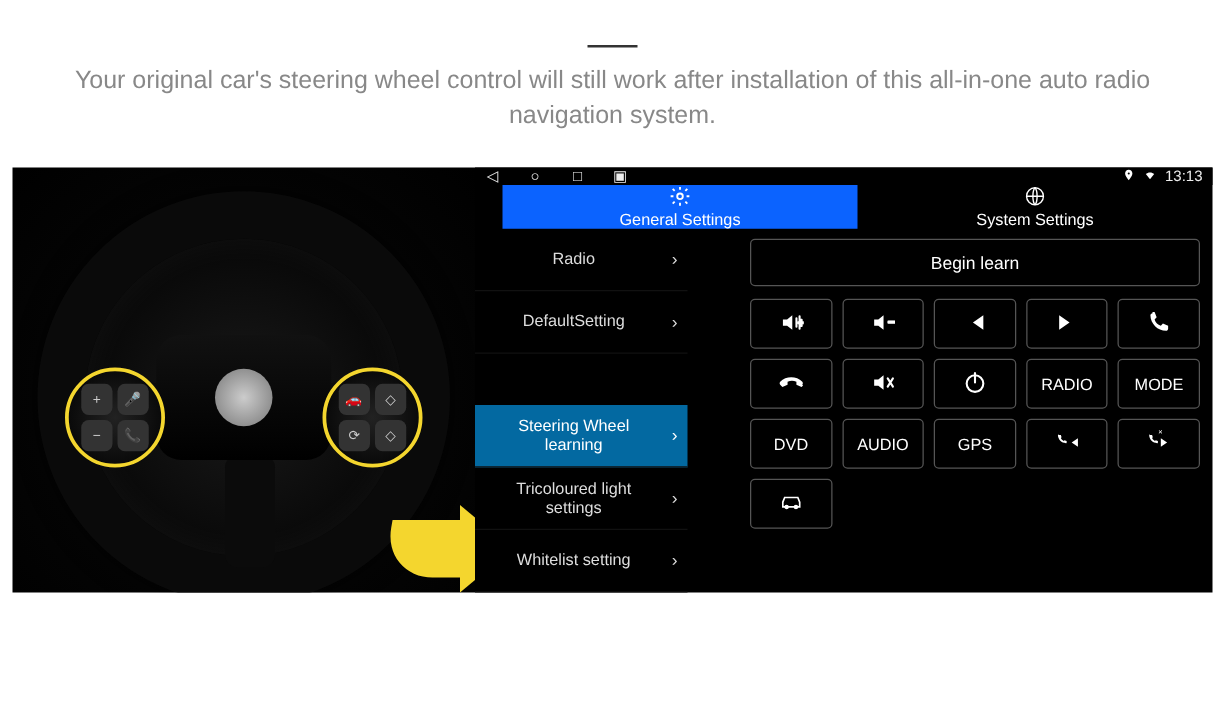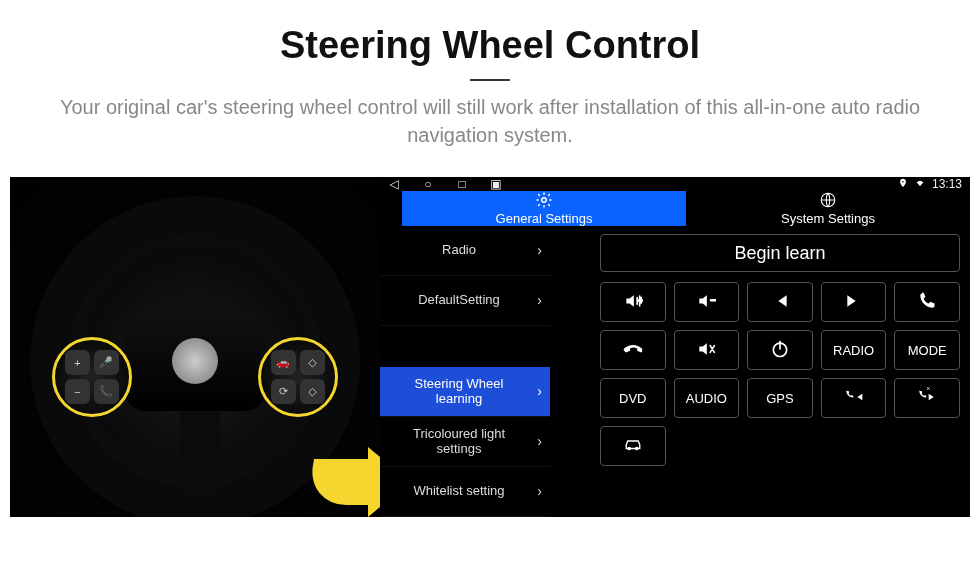--- a/index.html
+++ b/index.html
@@ -93,46 +93,45 @@
   }
   .tab.active { background:#0b63ff; }
   .tab .tab-icon { width:18px; height:18px; display:flex; align-items:center; justify-content:center; }
   .body { flex:1; display:flex;gap:40px; }
   .sidebar { width:170px; display:flex; flex-direction:column; }
   .menu-item {
     height:50px; display:flex; align-items:center; justify-content:center;
     position:relative; color:#ddd; font-size:13px; cursor:pointer;
     border-bottom:1px solid #111; text-align:center; padding: 0 22px 0 10px; line-height:1.15;
   }
-  .menu-item.active { background:#1d4ed8; color:#fff;margin-top:41px; }
+  .menu-item.active { background:#0369a1; color:#fff;margin-top:41px; }
   .menu-item .chev { position:absolute; right:8px; font-size:14px; color:inherit; }
   .main { flex:1; padding:8px 10px; }
   .begin-row { display:flex; justify-content:flex-end; margin-bottom:10px; }
   .begin-btn {
     width: 360px; height:38px; border:1px solid #555; border-radius:4px;
-    display:flex; align-items:center; justify-content:center; font-size:18px;
+    display:flex; align-items:center; justify-content:center; font-size:14px;
     cursor:pointer;
   }
   .btn-grid { display:grid; grid-template-columns: repeat(5, 1fr); gap:8px; }
   .fn-btn {
     height:40px; border:1px solid #555; border-radius:4px;
     display:flex; align-items:center; justify-content:center;
     font-size:13px; color:#fff; cursor:pointer;
   }
   .fn-btn svg { width:20px; height:20px; }
   .bottom-btn { margin-top:8px; width: calc((100% - 32px)/5); height:40px;
     border:1px solid #555; border-radius:4px; display:flex; align-items:center;
     justify-content:center; cursor:pointer; }
 </style>
 </head>
 <body>
 
 <div class="page">
   <div class="header">
-    <div class="title">Steering Wheel Control</div>
     <div class="divider"></div>
     <div class="subtitle">Your original car's steering wheel control will still work after installation of this all-in-one auto radio navigation system.</div>
   </div>
 
   <div class="content">
 
     <div class="wheel-pane">
       <div class="wheel-rim"></div>
       <div class="spoke left"></div>
       <div class="spoke right"></div>

